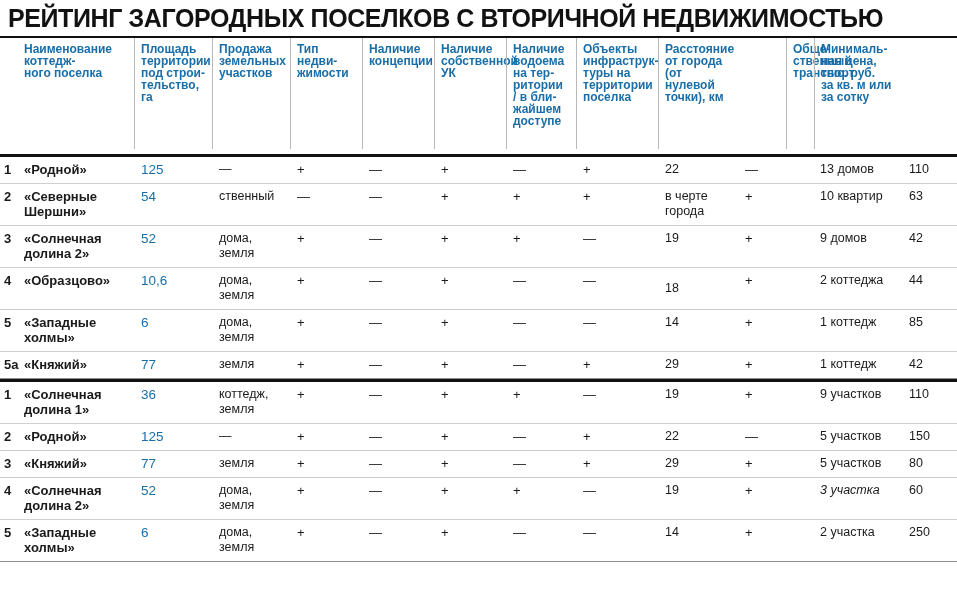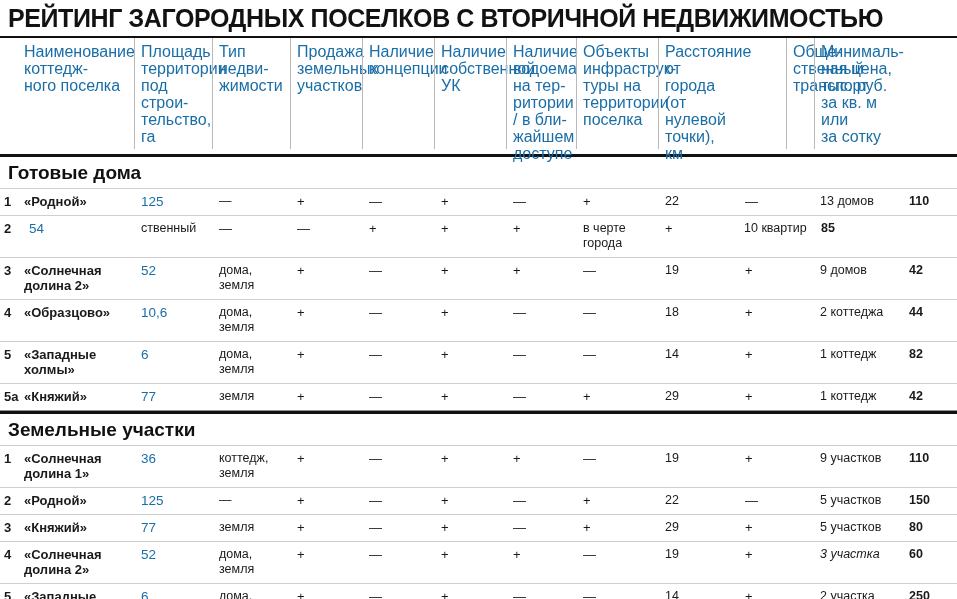--- a/index.html
+++ b/index.html
@@ -45,23 +45,23 @@
   }
 
   
   .head{
     position:relative;
     height:116px;
     border-bottom:3px solid #111;
   }
   .head .hcell{
     color:#1a6ea8;
-    font-size:16px;
-    font-weight:normal;
-    line-height:17px;
+    font-size:12px;
+    font-weight:bold;
+    line-height:12px;
     padding:5px 6px 0 6px;
     border-left:1px solid #b9b9b9;
     height:111px;
     box-sizing:border-box;
     word-break:normal;
   }
   .head .hcell.first{border-left:none;}
   .head .hcell.rank{border-left:none;padding-right:0;}
   .head .hcell.name{padding-left:2px;}
 
@@ -105,45 +105,45 @@
     padding-left:7px;
   }
   .c.mark{
     text-align:left;
     padding-left:7px;
     font-size:13px;
   }
   .c.type{padding-left:7px;}
   .c.dist{padding-left:7px;}
   .c.vol{padding-left:6px;}
-  .c.price{padding-left:7px;font-weight:bold;}
+  .c.price{padding-left:7px;}
 
   .thickrule{height:3px;background:#111;}
 </style>
 </head>
 <body>
 
 <div class="sheet">
 
   <div class="title">РЕЙТИНГ ЗАГОРОДНЫХ ПОСЕЛКОВ С ВТОРИЧНОЙ НЕДВИЖИМОСТЬЮ</div>
   <div class="title-rule"></div>
 
   <div class="head grid" id="header-row">
       <div class="hcell rank" style="white-space: pre-line;"></div>
       <div class="hcell name first" style="white-space: pre-line;">Наименование коттедж-
 ного поселка</div>
       <div class="hcell" style="white-space: pre-line;">Площадь
 территории
 под строи-
 тельство, га</div>
-      <div class="hcell" style="white-space: pre-line;">Тип недви-
-жимости</div>
       <div class="hcell" style="white-space: pre-line;">Продажа
 земельных
 участков</div>
+      <div class="hcell" style="white-space: pre-line;">Тип недви-
+жимости</div>
       <div class="hcell" style="white-space: pre-line;">Наличие
 концепции</div>
       <div class="hcell" style="white-space: pre-line;">Наличие
 собственной
 УК</div>
       <div class="hcell" style="white-space: pre-line;">Наличие
 водоема
 на тер-
 ритории
 / в бли-
@@ -162,50 +162,51 @@
 ственный
 транспорт</div>
       <div class="hcell" style="white-space: pre-line;">Минималь-
 ная цена,
 тыс. руб.
 за кв. м или
 за сотку</div>
     </div>
 
   <div id="body">
-      <div class="section">Готовые дома</div>
       <div class="row grid">
         <div class="c rank" style="white-space: pre-line;">1</div>
         <div class="c name" style="white-space: pre-line;">«Родной»</div>
         <div class="c area" style="white-space: pre-line;">125</div>
         <div class="c type" style="white-space: pre-line;">—</div>
         <div class="c mark" style="white-space: pre-line;">+</div>
         <div class="c mark" style="white-space: pre-line;">—</div>
         <div class="c mark" style="white-space: pre-line;">+</div>
         <div class="c mark" style="white-space: pre-line;">—</div>
         <div class="c mark" style="white-space: pre-line;">+</div>
         <div class="c dist" style="white-space: pre-line;">22</div>
         <div class="c mark" style="white-space: pre-line;">—</div>
         <div class="c vol" style="white-space: pre-line;">13 домов</div>
         <div class="c price" style="white-space: pre-line;">110</div>
       </div>
       <div class="row grid">
         <div class="c rank" style="white-space: pre-line;">2</div>
+        <div class="c name" style="white-space: pre-line;">«Северные
+Шершни»</div>
         <div class="c area" style="white-space: pre-line;">54</div>
         <div class="c type" style="white-space: pre-line;">ственный</div>
         <div class="c mark" style="white-space: pre-line;">—</div>
         <div class="c mark" style="white-space: pre-line;">—</div>
         <div class="c mark" style="white-space: pre-line;">+</div>
         <div class="c mark" style="white-space: pre-line;">+</div>
         <div class="c mark" style="white-space: pre-line;">+</div>
         <div class="c dist" style="white-space: pre-line;">в черте
 города</div>
         <div class="c mark" style="white-space: pre-line;">+</div>
         <div class="c vol" style="white-space: pre-line;">10 квартир</div>
-        <div class="c price" style="white-space: pre-line;">85</div>
+        <div class="c price" style="white-space: pre-line;">63</div>
       </div>
       <div class="row grid">
         <div class="c rank" style="white-space: pre-line;">3</div>
         <div class="c name" style="white-space: pre-line;">«Солнечная
 долина 2»</div>
         <div class="c area" style="white-space: pre-line;">52</div>
         <div class="c type" style="white-space: pre-line;">дома,
 земля</div>
         <div class="c mark" style="white-space: pre-line;">+</div>
         <div class="c mark" style="white-space: pre-line;">—</div>
@@ -221,59 +222,58 @@
         <div class="c rank" style="white-space: pre-line;">4</div>
         <div class="c name" style="white-space: pre-line;">«Образцово»</div>
         <div class="c area" style="white-space: pre-line;">10,6</div>
         <div class="c type" style="white-space: pre-line;">дома,
 земля</div>
         <div class="c mark" style="white-space: pre-line;">+</div>
         <div class="c mark" style="white-space: pre-line;">—</div>
         <div class="c mark" style="white-space: pre-line;">+</div>
         <div class="c mark" style="white-space: pre-line;">—</div>
         <div class="c mark" style="white-space: pre-line;">—</div>
-        <div class="c dist" style="white-space: pre-line;">18</div>
+        <div class="c dist" style="white-space: pre-line; margin-top: 8px;">18</div>
         <div class="c mark" style="white-space: pre-line;">+</div>
         <div class="c vol" style="white-space: pre-line;">2 коттеджа</div>
         <div class="c price" style="white-space: pre-line;">44</div>
       </div>
       <div class="row grid">
         <div class="c rank" style="white-space: pre-line;">5</div>
         <div class="c name" style="white-space: pre-line;">«Западные
 холмы»</div>
         <div class="c area" style="white-space: pre-line;">6</div>
         <div class="c type" style="white-space: pre-line;">дома,
 земля</div>
         <div class="c mark" style="white-space: pre-line;">+</div>
         <div class="c mark" style="white-space: pre-line;">—</div>
         <div class="c mark" style="white-space: pre-line;">+</div>
         <div class="c mark" style="white-space: pre-line;">—</div>
         <div class="c mark" style="white-space: pre-line;">—</div>
         <div class="c dist" style="white-space: pre-line;">14</div>
         <div class="c mark" style="white-space: pre-line;">+</div>
         <div class="c vol" style="white-space: pre-line;">1 коттедж</div>
-        <div class="c price" style="white-space: pre-line;">82</div>
+        <div class="c price" style="white-space: pre-line;">85</div>
       </div>
       <div class="row grid last">
         <div class="c rank" style="white-space: pre-line;">5а</div>
         <div class="c name" style="white-space: pre-line;">«Княжий»</div>
         <div class="c area" style="white-space: pre-line;">77</div>
         <div class="c type" style="white-space: pre-line;">земля</div>
         <div class="c mark" style="white-space: pre-line;">+</div>
         <div class="c mark" style="white-space: pre-line;">—</div>
         <div class="c mark" style="white-space: pre-line;">+</div>
         <div class="c mark" style="white-space: pre-line;">—</div>
         <div class="c mark" style="white-space: pre-line;">+</div>
         <div class="c dist" style="white-space: pre-line;">29</div>
         <div class="c mark" style="white-space: pre-line;">+</div>
         <div class="c vol" style="white-space: pre-line;">1 коттедж</div>
         <div class="c price" style="white-space: pre-line;">42</div>
       </div>
       <div class="thickrule"></div>
-      <div class="section">Земельные участки</div>
       <div class="row grid">
         <div class="c rank" style="white-space: pre-line;">1</div>
         <div class="c name" style="white-space: pre-line;">«Солнечная
 долина 1»</div>
         <div class="c area" style="white-space: pre-line;">36</div>
         <div class="c type" style="white-space: pre-line;">коттедж,
 земля</div>
         <div class="c mark" style="white-space: pre-line;">+</div>
         <div class="c mark" style="white-space: pre-line;">—</div>
         <div class="c mark" style="white-space: pre-line;">+</div>

